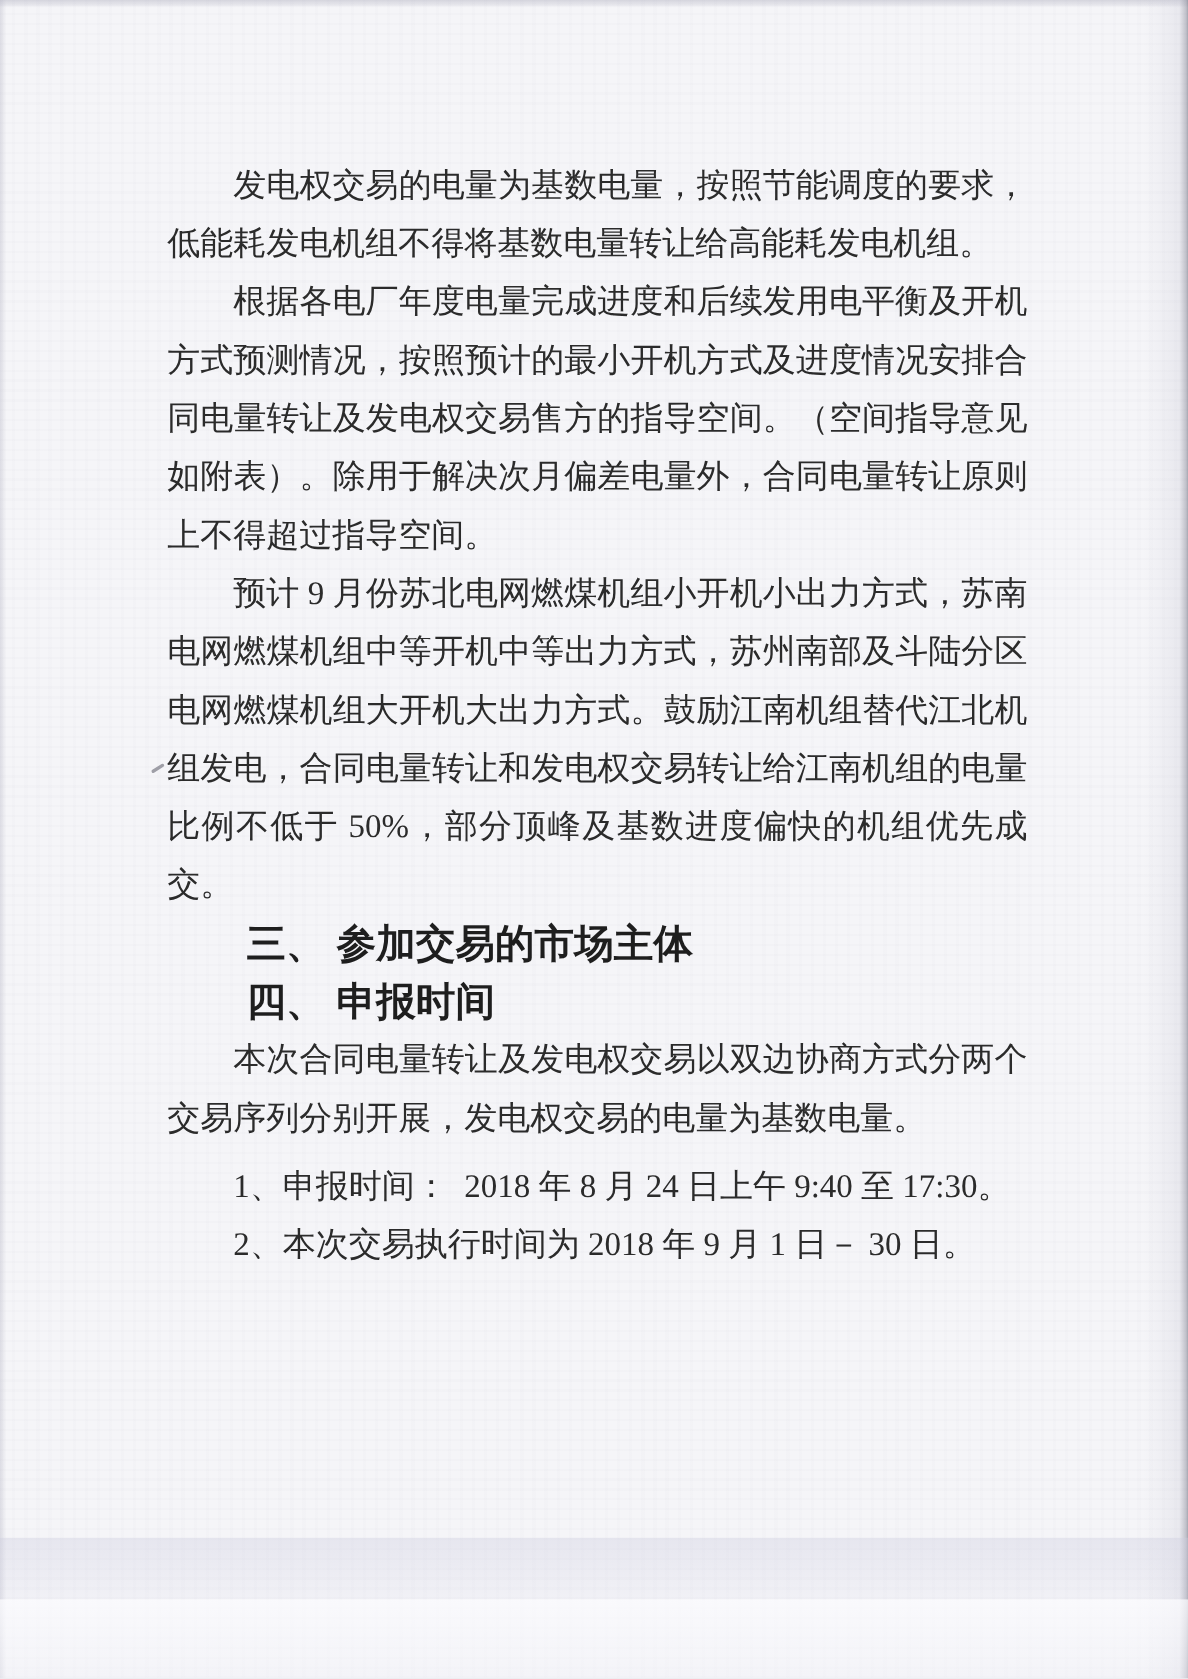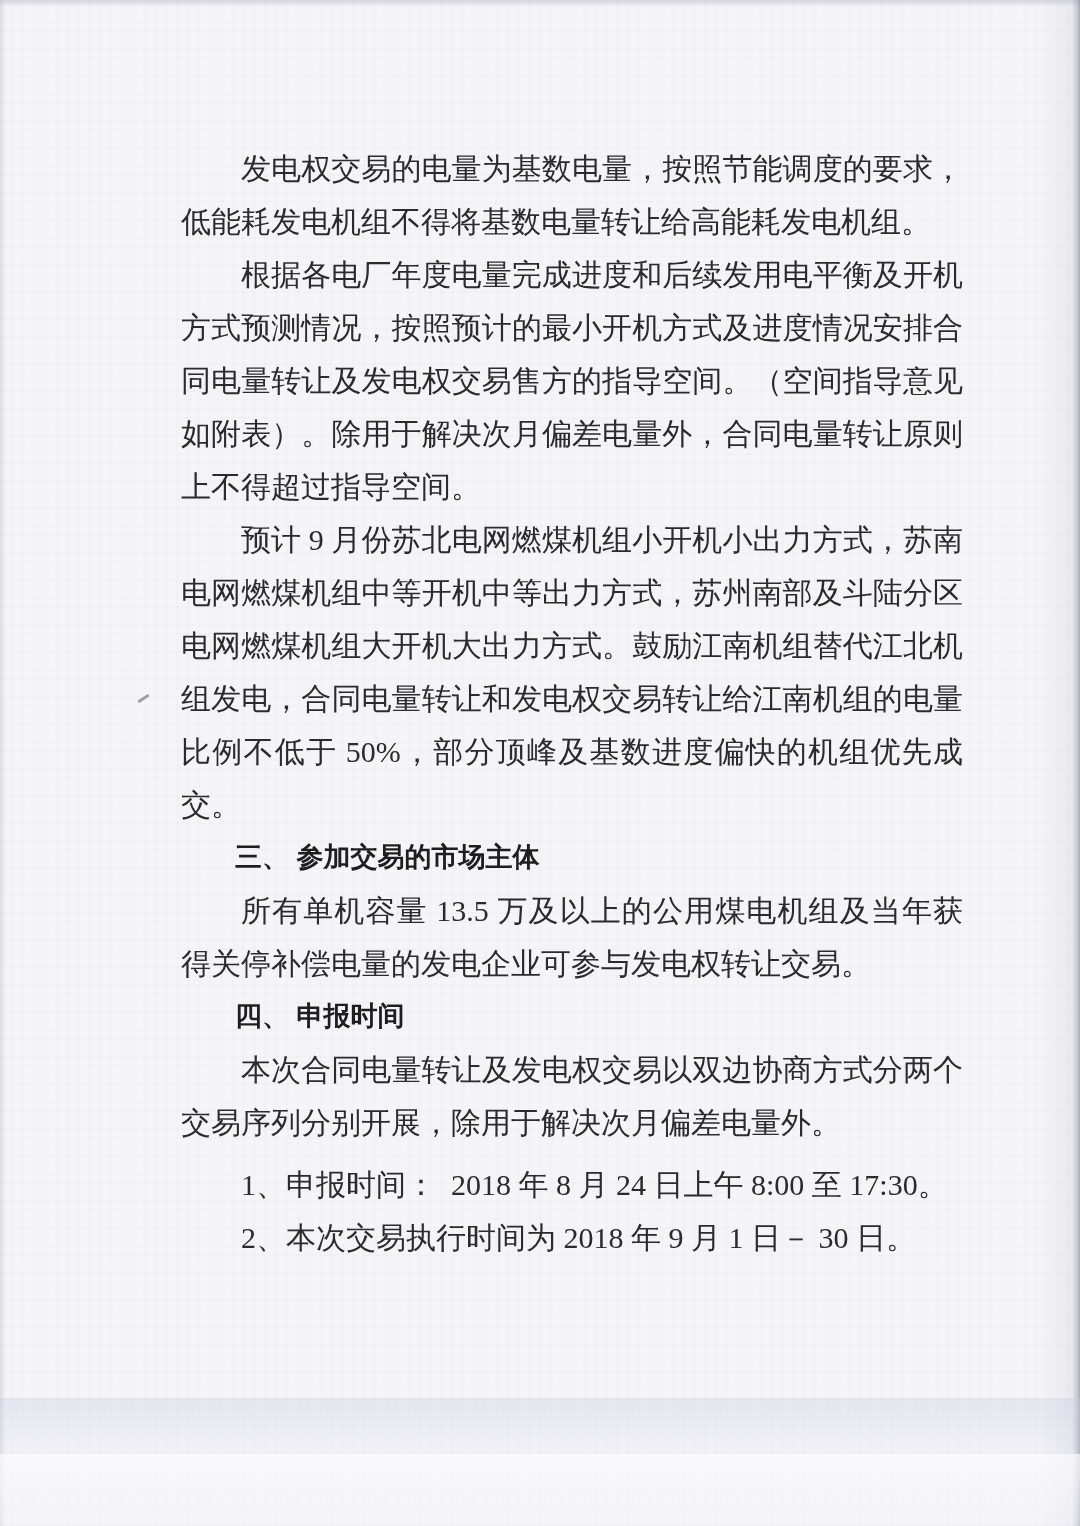--- a/index.html
+++ b/index.html
@@ -43,41 +43,41 @@
     left: 137px; top: 697px;
     width: 13px; height: 3px;
     background: #8f8f99;
     border-radius: 2px;
     transform: rotate(-32deg);
     opacity: 0.85;
   }
 
   .content {
     position: absolute;
-    left: 181px;
+    left: 152px;
     top: 142px;
     width: 782px;
     color: #2b2b2b;
   }
 
   .para {
     margin: 0;
     font-family: "Liberation Serif", serif;
     font-size: 30px;
     line-height: 53px;
     text-indent: 2em;
     text-align: justify;
     text-justify: inter-ideograph;
   }
 
   .heading {
     margin: 0;
     font-family: "Liberation Sans", sans-serif;
     font-weight: 700;
-    font-size: 27px;
+    font-size: 36px;
     line-height: 53px;
     text-indent: 2em;
     text-align: left;
     color: #1e1e1e;
   }
 
   .list-item { white-space: pre-wrap; text-align: left; }
   .gap-before { margin-top: 9px; }
 </style>
 </head>
@@ -89,19 +89,18 @@
   <div class="shade right-edge"></div>
   <div class="shade bottom-band"></div>
   <div class="shade bottom-light"></div>
   <div class="pen-mark"></div>
 
   <div class="content">
     <p class="para">发电权交易的电量为基数电量，按照节能调度的要求，低能耗发电机组不得将基数电量转让给高能耗发电机组。</p>
     <p class="para">根据各电厂年度电量完成进度和后续发用电平衡及开机方式预测情况，按照预计的最小开机方式及进度情况安排合同电量转让及发电权交易售方的指导空间。（空间指导意见如附表）。除用于解决次月偏差电量外，合同电量转让原则上不得超过指导空间。</p>
     <p class="para">预计 9 月份苏北电网燃煤机组小开机小出力方式，苏南电网燃煤机组中等开机中等出力方式，苏州南部及斗陆分区电网燃煤机组大开机大出力方式。鼓励江南机组替代江北机组发电，合同电量转让和发电权交易转让给江南机组的电量比例不低于 50%，部分顶峰及基数进度偏快的机组优先成交。</p>
     <h2 class="heading">三、 参加交易的市场主体</h2>
-    <p class="para">所有单机容量 13.5 万及以上的公用煤电机组及当年获得关停补偿电量的发电企业可参与发电权转让交易。</p>
     <h2 class="heading">四、 申报时间</h2>
-    <p class="para">本次合同电量转让及发电权交易以双边协商方式分两个交易序列分别开展，除用于解决次月偏差电量外。</p>
-    <p class="para list-item gap-before">1、申报时间：  2018 年 8 月 24 日上午 8:00 至 17:30。</p>
+    <p class="para">本次合同电量转让及发电权交易以双边协商方式分两个交易序列分别开展，发电权交易的电量为基数电量。</p>
+    <p class="para list-item gap-before">1、申报时间：  2018 年 8 月 24 日上午 9:40 至 17:30。</p>
     <p class="para list-item">2、本次交易执行时间为 2018 年 9 月 1 日－ 30 日。</p>
   </div>
 </div>
 
 </body></html>

